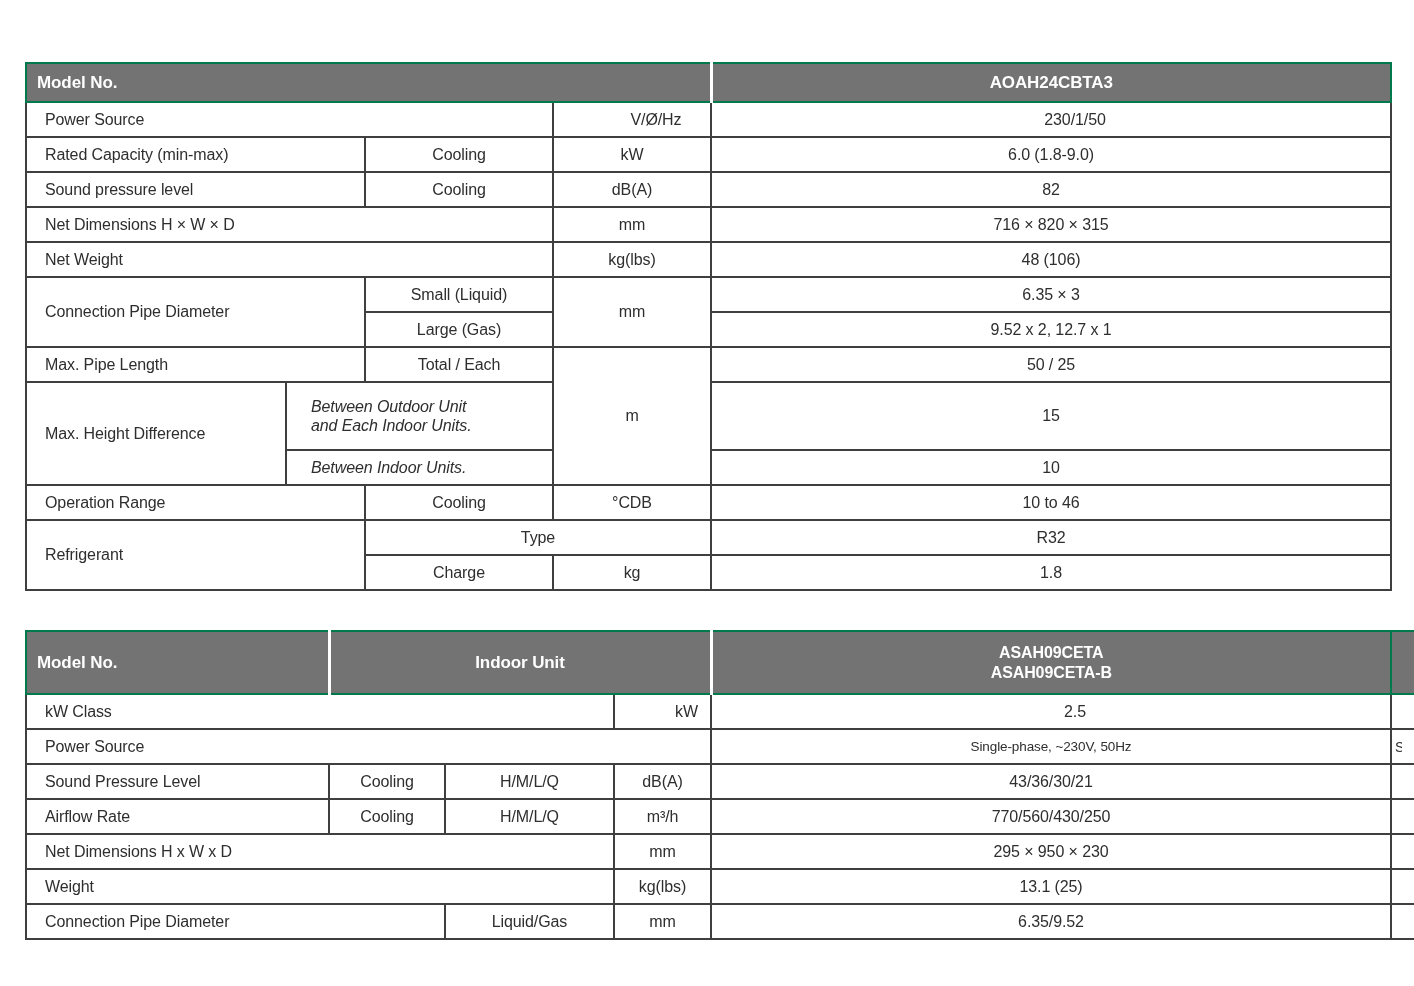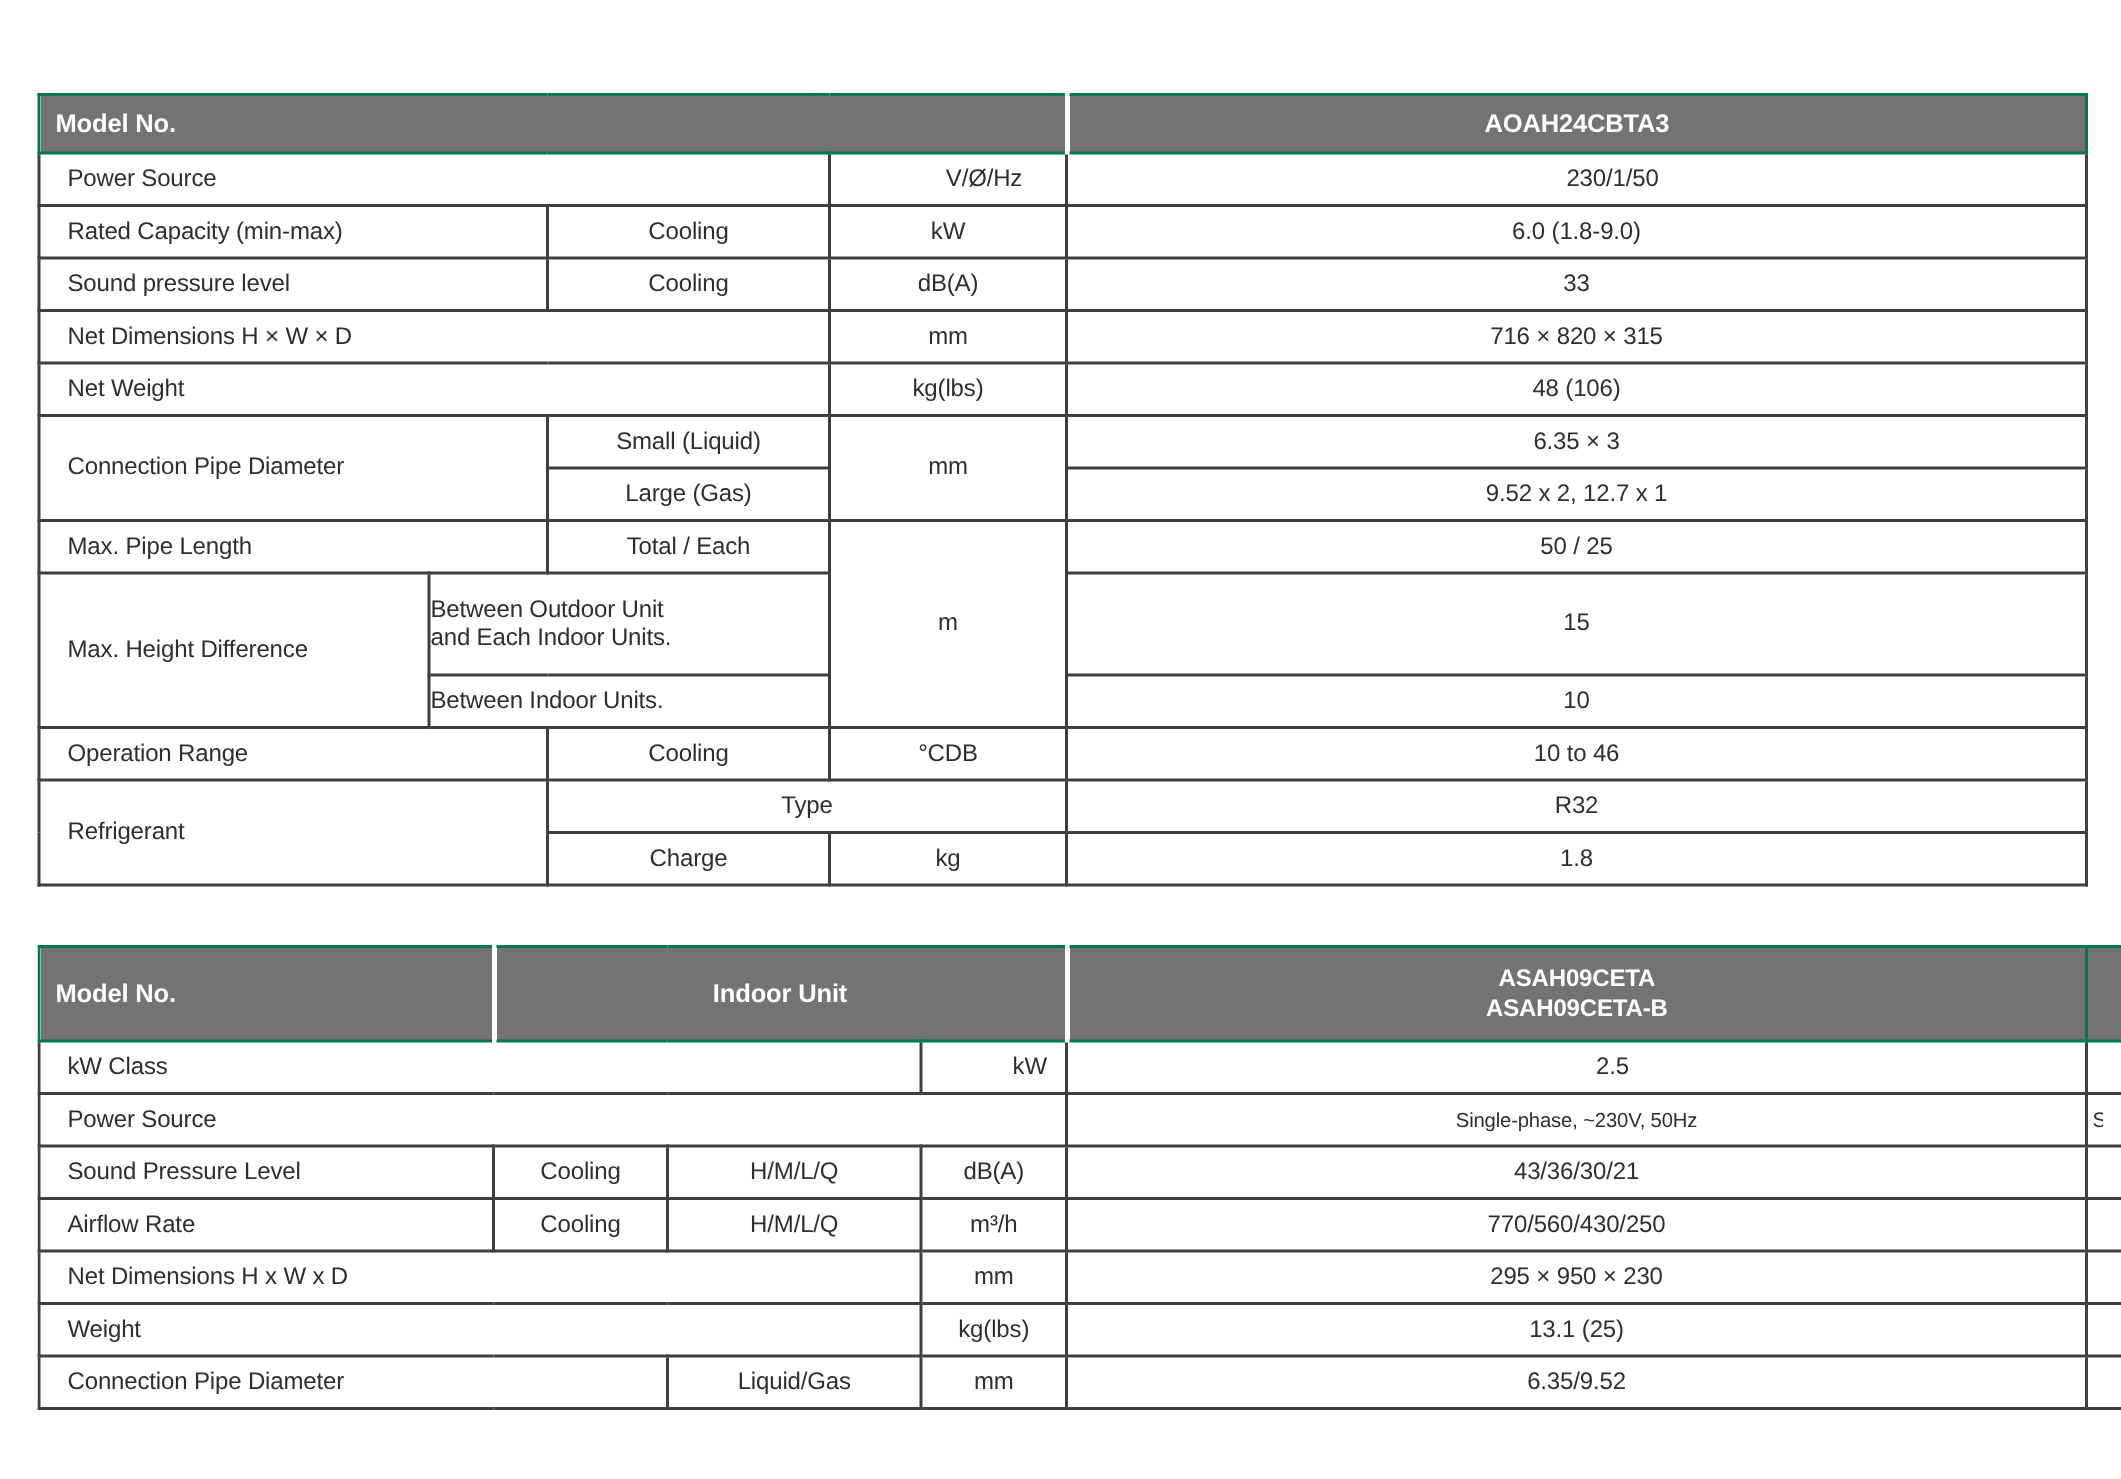--- a/index.html
+++ b/index.html
@@ -32,21 +32,21 @@
   td.hdr-val .model-line { font-size:16px; font-weight:bold; line-height:1.25; }
   td.stub-hdr  { border-left:2px solid #007a4d; border-right:none; }
 
   td.no-top { border-top:none;padding-left:48px; }
 
   td.lbl  { text-align:left; padding-left:18px; }
   td.sub  { text-align:center; }
   td.unit { text-align:center; }
   td.val  { text-align:center; }
   td.val-small { font-size:13.5px; }
-  td.sub-left { text-align:left; padding-left:0; }
+  td.sub-left { text-align:left; padding-left:24px;font-style:italic; }
   .wrapbox {
     display:inline-block; width:180px; white-space:normal;
     line-height:1.2; text-align:left; vertical-align:middle;
   }
   td.stub { border-right:none; }
   .frag {
     display:inline-block; width:7px; overflow:hidden;
     font-size:14px; color:#2e2e2e; padding-left:3px; vertical-align:middle;
   }
 </style>
@@ -74,21 +74,21 @@
   <tr>
     <td class="lbl" colspan="2">Rated Capacity (min-max)</td>
     <td class="sub">Cooling</td>
     <td class="unit">kW</td>
     <td class="val">6.0 (1.8-9.0)</td>
   </tr>
   <tr>
     <td class="lbl" colspan="2">Sound pressure level</td>
     <td class="sub">Cooling</td>
     <td class="unit">dB(A)</td>
-    <td class="val">33</td>
+    <td class="val">82</td>
   </tr>
   <tr>
     <td class="lbl" colspan="3">Net Dimensions H × W × D</td>
     <td class="unit">mm</td>
     <td class="val">716 × 820 × 315</td>
   </tr>
   <tr>
     <td class="lbl" colspan="3">Net Weight</td>
     <td class="unit">kg(lbs)</td>
     <td class="val">48 (106)</td>

